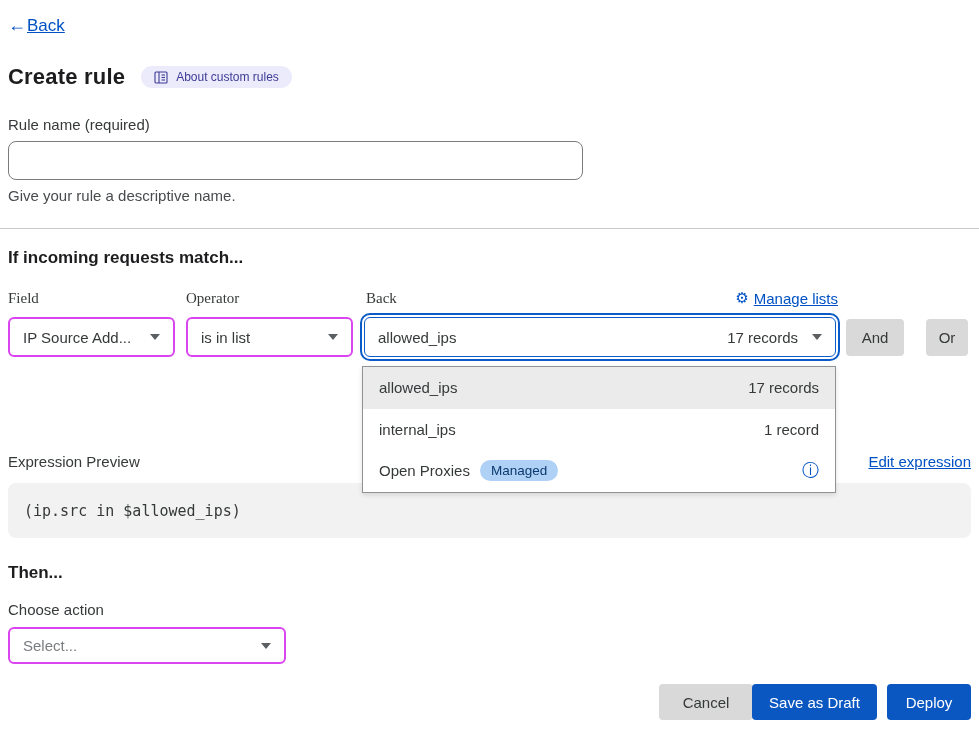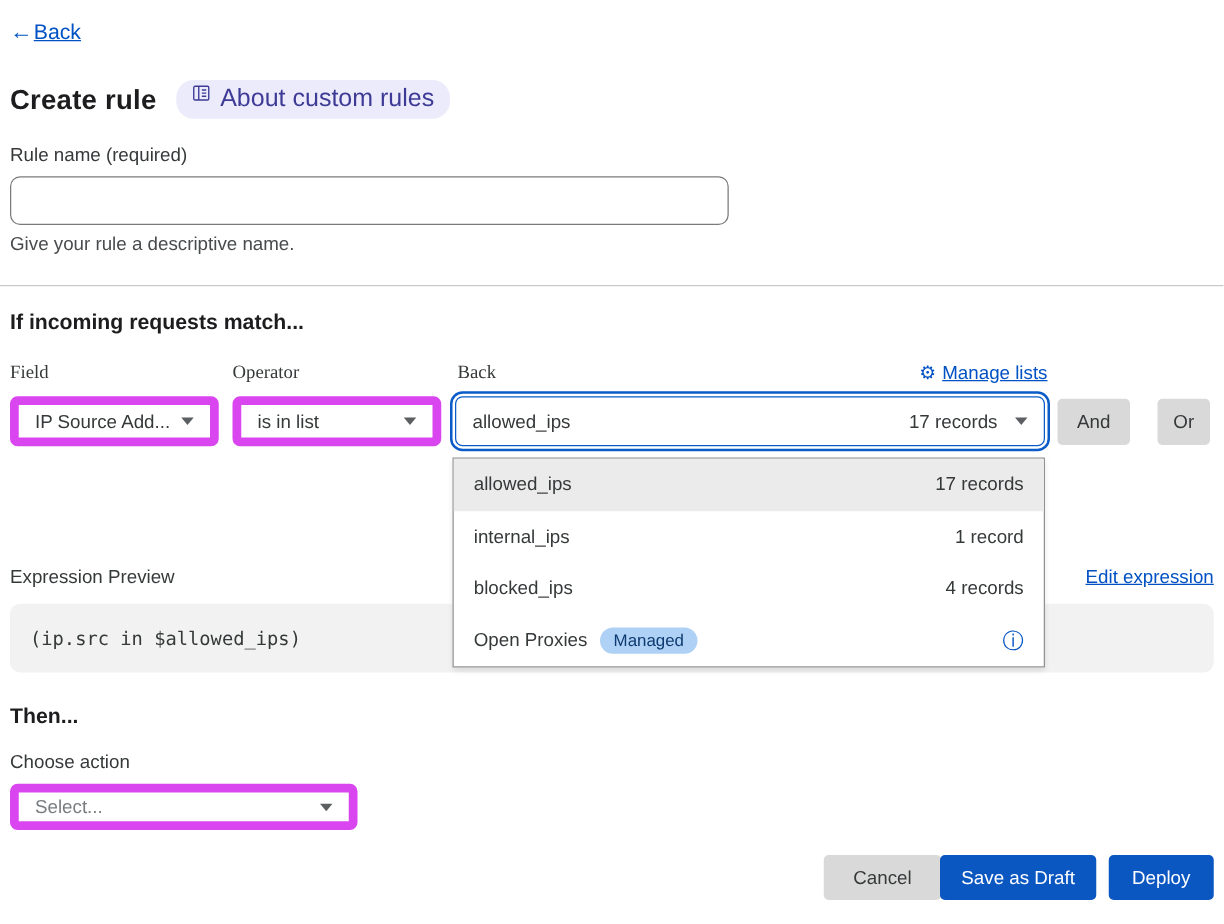--- a/index.html
+++ b/index.html
@@ -18,23 +18,23 @@
     text-decoration: underline;
     cursor: pointer;
   }
   
   .back { position: absolute; left: 8px; top: 15px; font-size: 17px; display: flex; align-items: center; }
   .back .arrow { color: var(--link, #0051c3); margin-right: 1px; font-size: 18px; }
   
   .title-row { position: absolute; left: 8px; top: 64px; display: flex; align-items: center; gap: 16px; }
   .page-title { font-size: 22px; font-weight: 700; color: #1d1d1f; letter-spacing: .2px; }
   .about-badge {
-    display: inline-flex; gap: 8px;
+    display: inline-flex; align-items: center; gap: 8px;
     background: var(--about-bg, #ecebfb); color: var(--about-text, #3d3b96);
-    padding: 4px 13px; border-radius: 14px; font-size: 20px; cursor: pointer;
+    padding: 4px 13px; border-radius: 14px; font-size: 12px; cursor: pointer;
   }
   .about-badge svg { display: block; }
   
   .rule-label { position: absolute; left: 8px; top: 116px; }
   .rule-input {
     position: absolute; left: 8px; top: 141px; width: 575px; height: 39px;
     border: 1px solid #7b7b7b; border-radius: 8px; background: #fff;
     font: 15px "Liberation Sans", sans-serif; padding: 0 12px; color: #36393a;
   }
   .rule-helper { position: absolute; left: 8px; top: 187px; color: #484b4d; }
@@ -43,21 +43,21 @@
   .match-heading { position: absolute; left: 8px; top: 248px; font-size: 17px; font-weight: 700; color: #1d1d1f; }
   .col-label { position: absolute; top: 290px; font-family: Liberation Serif, serif; }
   .col-label.field { left: 8px; }
   .col-label.operator { left: 186px; }
   .col-label.value { left: 366px; }
   .manage-lists { position: absolute; top: 289px; right: 141px; display: flex; align-items: center; gap: 5px; }
   .gear { color: var(--link, #0051c3); font-size: 15px; text-decoration: none; }
   
   .select {
     position: absolute; top: 317px; height: 40px;
-    border: 7px solid #d946ef; border-radius: 6px; background: #fff;
+    border: 2px solid #d946ef; border-radius: 6px; background: #fff;
     display: flex; align-items: center; justify-content: space-between;
     padding: 0 13px; cursor: pointer;
   }
   .select.field-select { left: 8px; width: 167px; }
   .select.operator-select { left: 186px; width: 167px; }
   .select.value-select {
     left: 364px; width: 472px;
     border: 1px solid var(--focus, #0b5cc8);
     outline: 2px solid var(--focus, #0b5cc8);
     outline-offset: 2px;
@@ -175,24 +175,20 @@
   <div class="dropdown">
     <div class="row highlight">
       <span>allowed_ips</span>
       <span>17 records</span>
     </div>
     <div class="row">
       <span>internal_ips</span>
       <span>1 record</span>
     </div>
     <div class="row">
-      <span>blocked_ips</span>
-      <span>4 records</span>
-    </div>
-    <div class="row">
       <span class="left-group">
         <span>Open Proxies</span>
         <span class="managed-badge">Managed</span>
       </span>
       <span class="info-icon">ⓘ</span>
     </div>
   </div>
 
   <div class="expr-label">Expression Preview</div>
   <div class="edit-link link">Edit expression</div>

